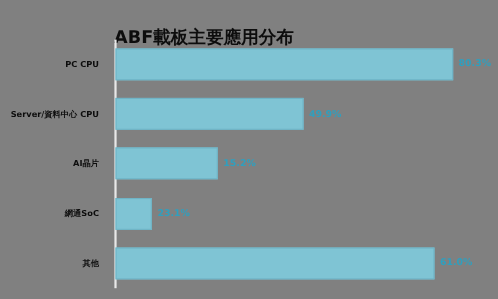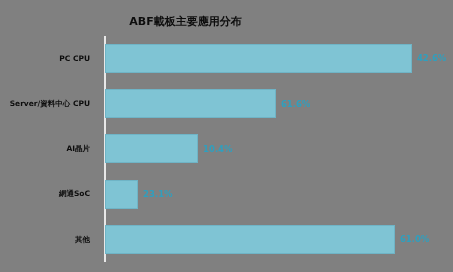--- a/index.html
+++ b/index.html
@@ -14,25 +14,25 @@
     overflow: hidden;
   }
   #chart-root {
     position: relative;
     width: 453px;
     height: 272px;
     background: #808080;
   }
   #chart-title {
     position: absolute;
-    top: 14px;
+    top: 24px;
     left: 0;
     width: 371px;
     text-align: center;
-    font-size: 11px;
+    font-size: 16px;
     font-weight: bold;
     color: #0d0d0d;
     letter-spacing: 0px;
     white-space: nowrap;
   }
   
   #plot-area {
     position: absolute;
     left: 105px;
     top: 36px;
@@ -88,33 +88,33 @@
 <div id="chart-root" style="background: rgb(128, 128, 128);">
 
   <div id="chart-title" style="color: rgb(13, 13, 13);">ABF載板主要應用分布</div>
 
   <div id="y-axis-spine" style="background: rgb(232, 232, 232);"></div>
 
   <div id="plot-area">
 
     <div class="bar-row" style="top:0px;">
       <div class="bar" style="width: 306.895px; background: rgb(127, 196, 212); border-color: rgb(111, 180, 198);"></div>
-      <div class="bar-value" style="color: rgb(47, 159, 190);">42.6%</div>
+      <div class="bar-value" style="color: rgb(47, 159, 190);">80.3%</div>
       <div class="cat-label" style="color: rgb(13, 13, 13);">PC CPU</div>
     </div>
 
     <div class="bar-row" style="top:45.2px;">
       <div class="bar" style="width: 170.895px; background: rgb(127, 196, 212); border-color: rgb(111, 180, 198);"></div>
-      <div class="bar-value" style="color: rgb(47, 159, 190);">61.6%</div>
+      <div class="bar-value" style="color: rgb(47, 159, 190);">49.9%</div>
       <div class="cat-label" style="color: rgb(13, 13, 13);">Server/資料中心 CPU</div>
     </div>
 
     <div class="bar-row" style="top:90.4px;">
       <div class="bar" style="width: 93.0526px; background: rgb(127, 196, 212); border-color: rgb(111, 180, 198);"></div>
-      <div class="bar-value" style="color: rgb(47, 159, 190);">10.4%</div>
+      <div class="bar-value" style="color: rgb(47, 159, 190);">15.2%</div>
       <div class="cat-label" style="color: rgb(13, 13, 13);">AI晶片</div>
     </div>
 
     <div class="bar-row" style="top:135.6px;">
       <div class="bar" style="width: 33.1053px; background: rgb(127, 196, 212); border-color: rgb(111, 180, 198);"></div>
       <div class="bar-value" style="color: rgb(47, 159, 190);">23.1%</div>
       <div class="cat-label" style="color: rgb(13, 13, 13);">網通SoC</div>
     </div>
 
     <div class="bar-row" style="top:180.8px;">

